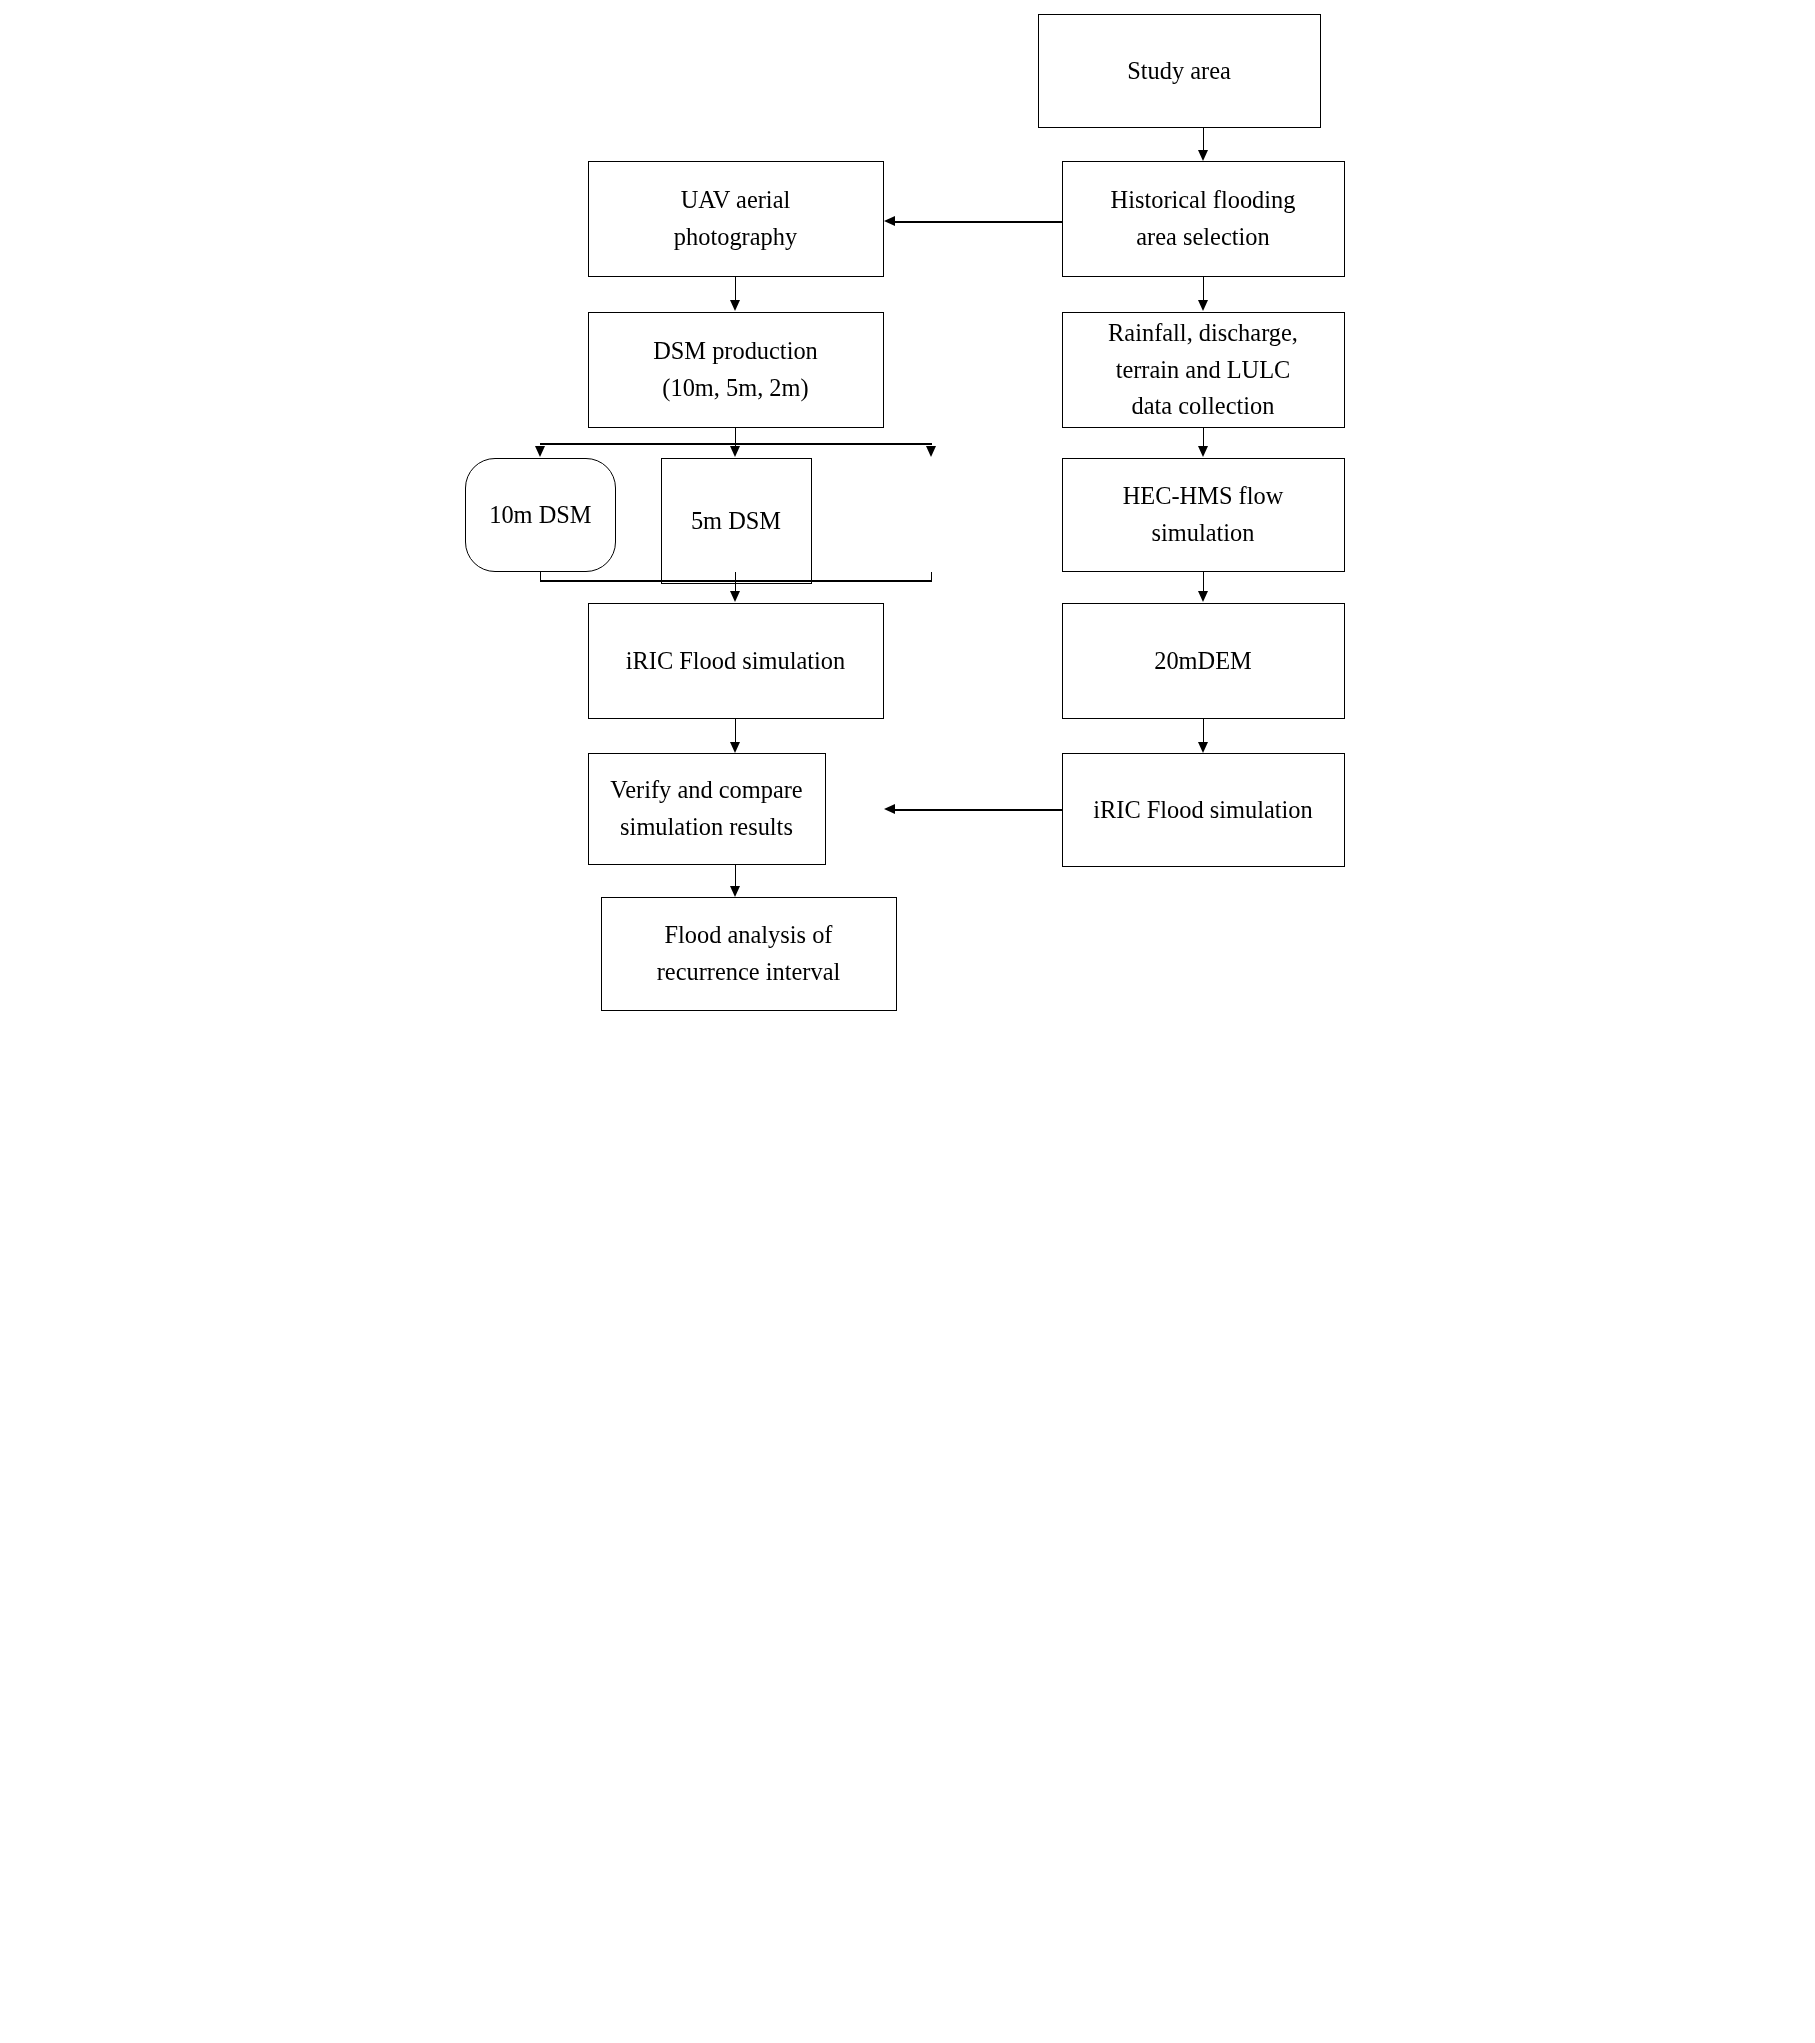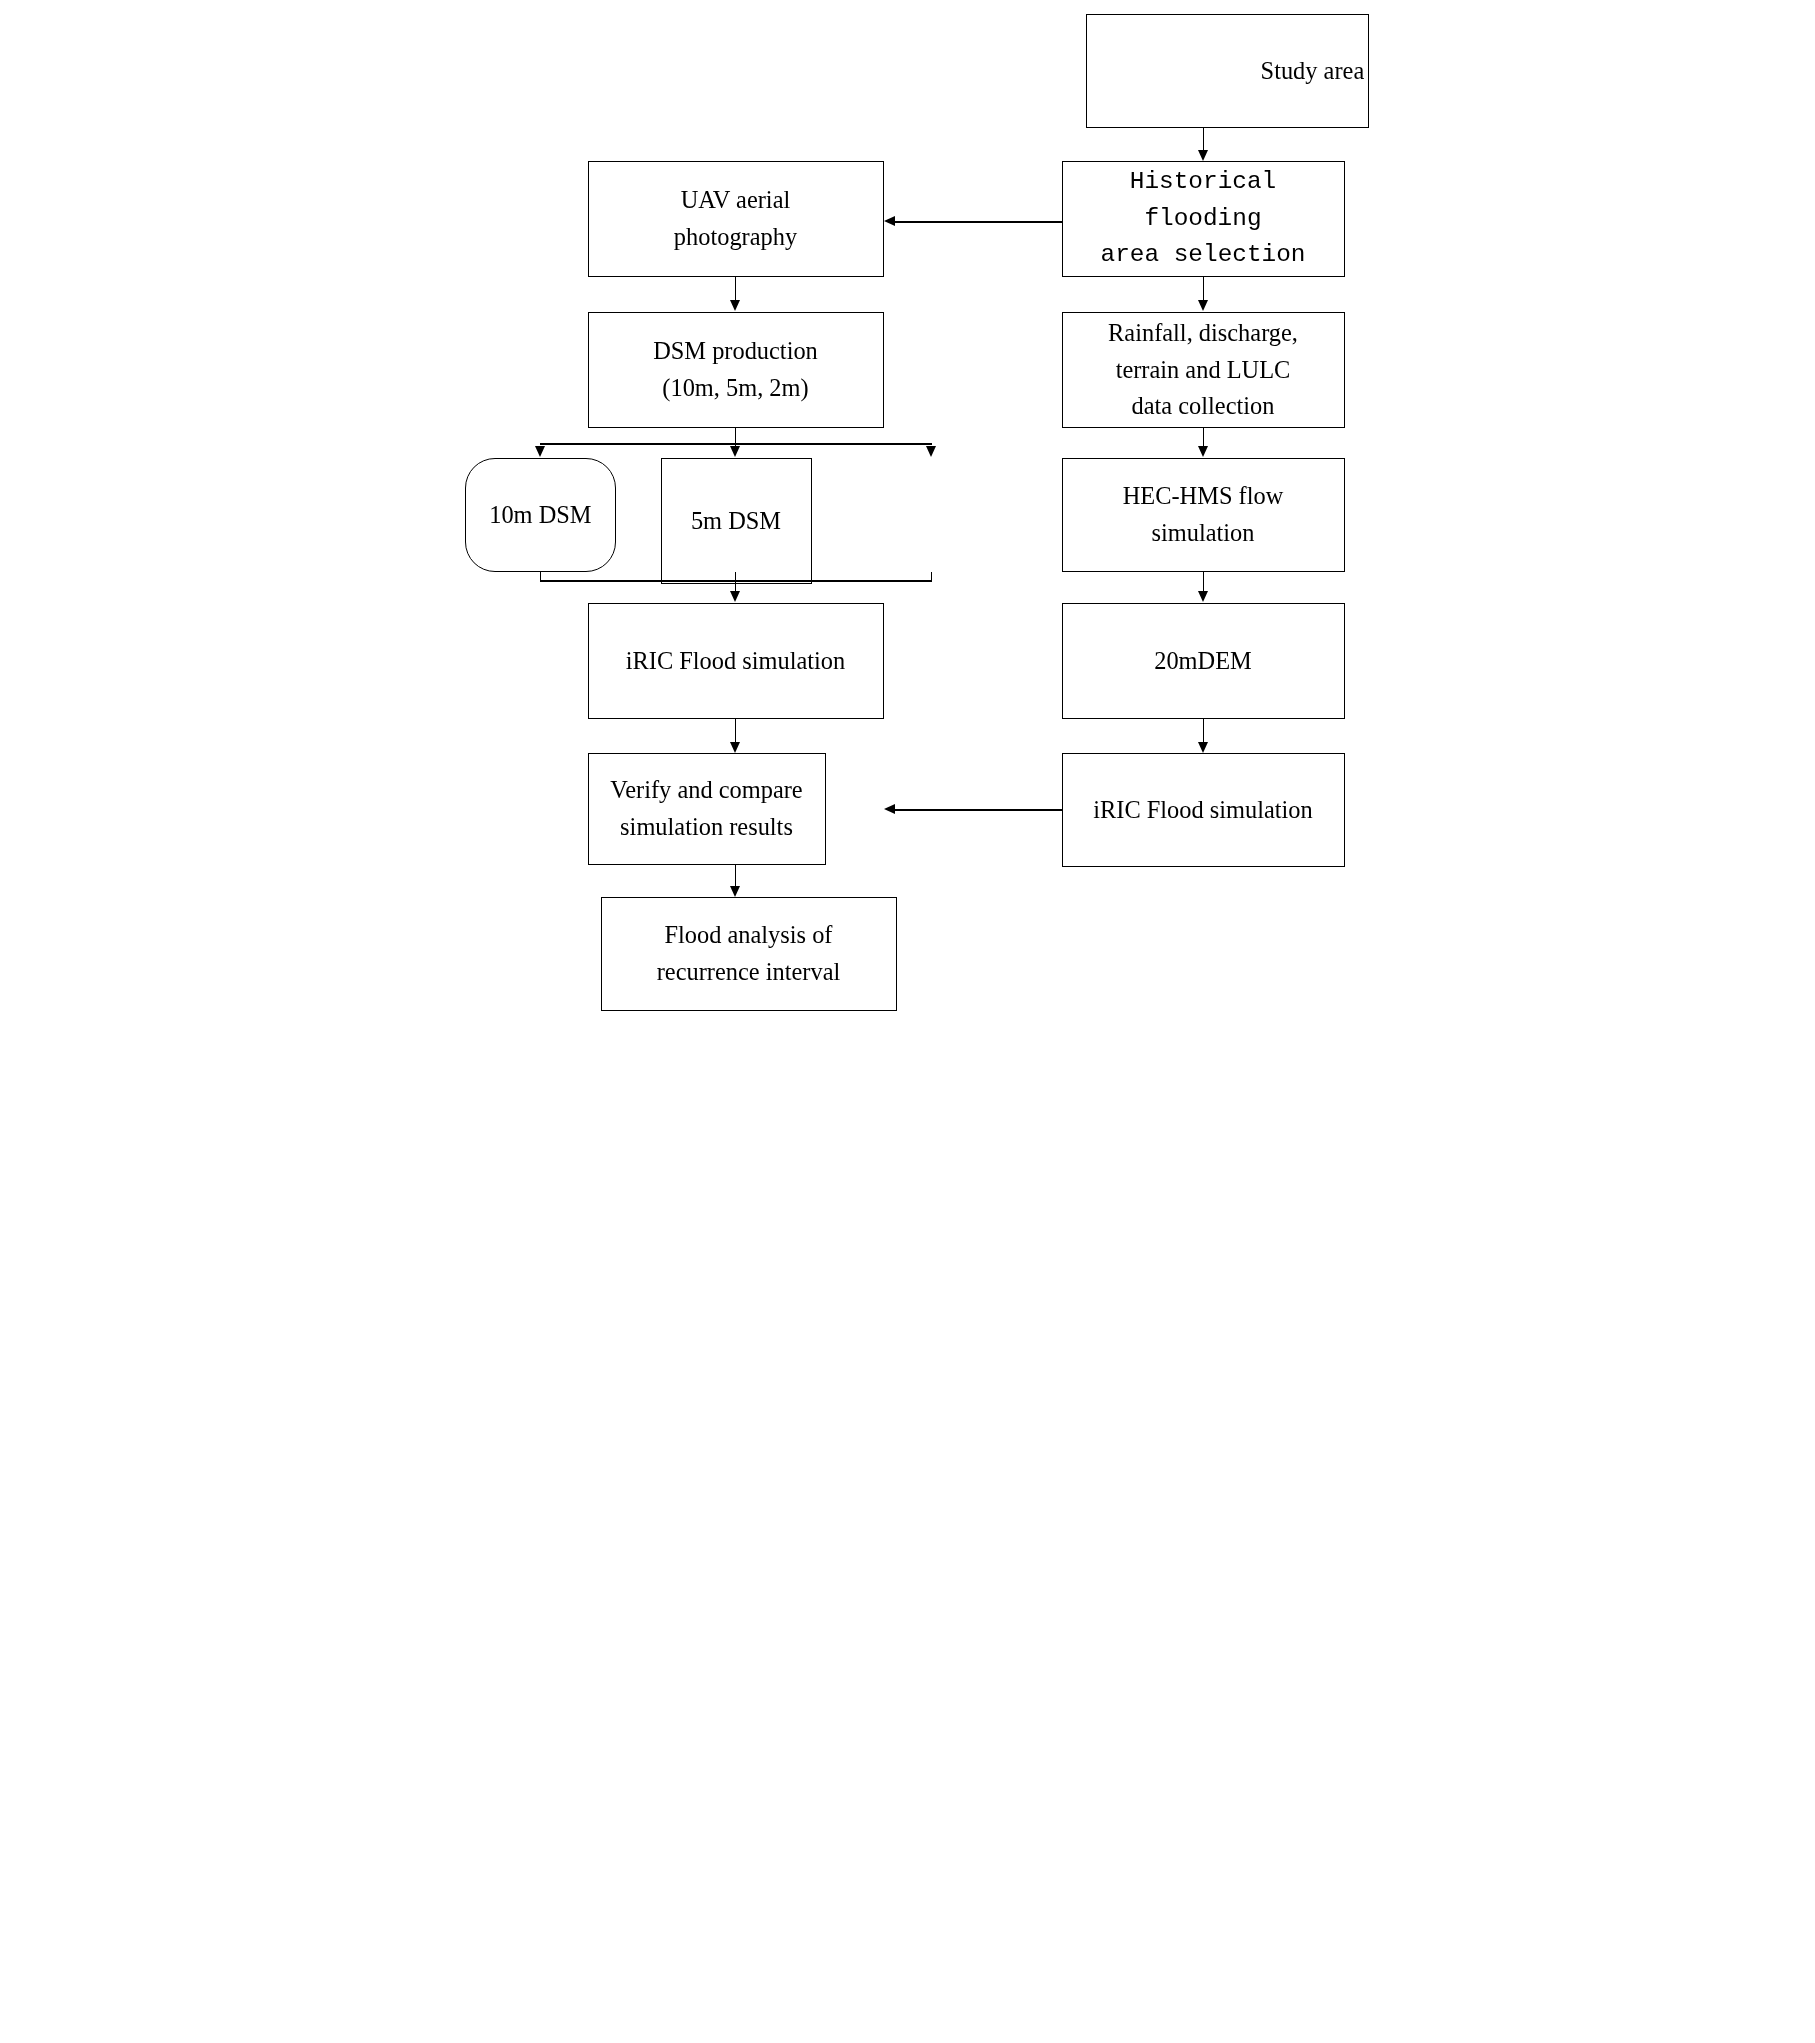--- a/index.html
+++ b/index.html
@@ -51,24 +51,24 @@
     border-top: 5.7px solid transparent;
     border-bottom: 5.7px solid transparent;
     border-right: 11.4px solid #000000;
   }
 </style>
 </head>
 <body>
 
 <div id="canvas">
 
-  <div class="node" style="left:632px; top:14px;  width:283px; height:114px;justify-content:flex-end;">
+  <div class="node" style="left:584px; top:14px;  width:283px; height:114px;">
     <div class="label">Study area</div>
   </div>
-  <div class="node" style="left:608px; top:161px; width:283px; height:116px;font-family:Liberation Mono, monospace;">
+  <div class="node" style="left:608px; top:161px; width:283px; height:116px;">
     <div class="label">Historical flooding
 area selection</div>
   </div>
   <div class="node" style="left:608px; top:312px; width:283px; height:116px;">
     <div class="label">Rainfall, discharge,
 terrain and LULC
 data collection</div>
   </div>
   <div class="node" style="left:608px; top:458px; width:283px; height:114px;">
     <div class="label">HEC-HMS flow

